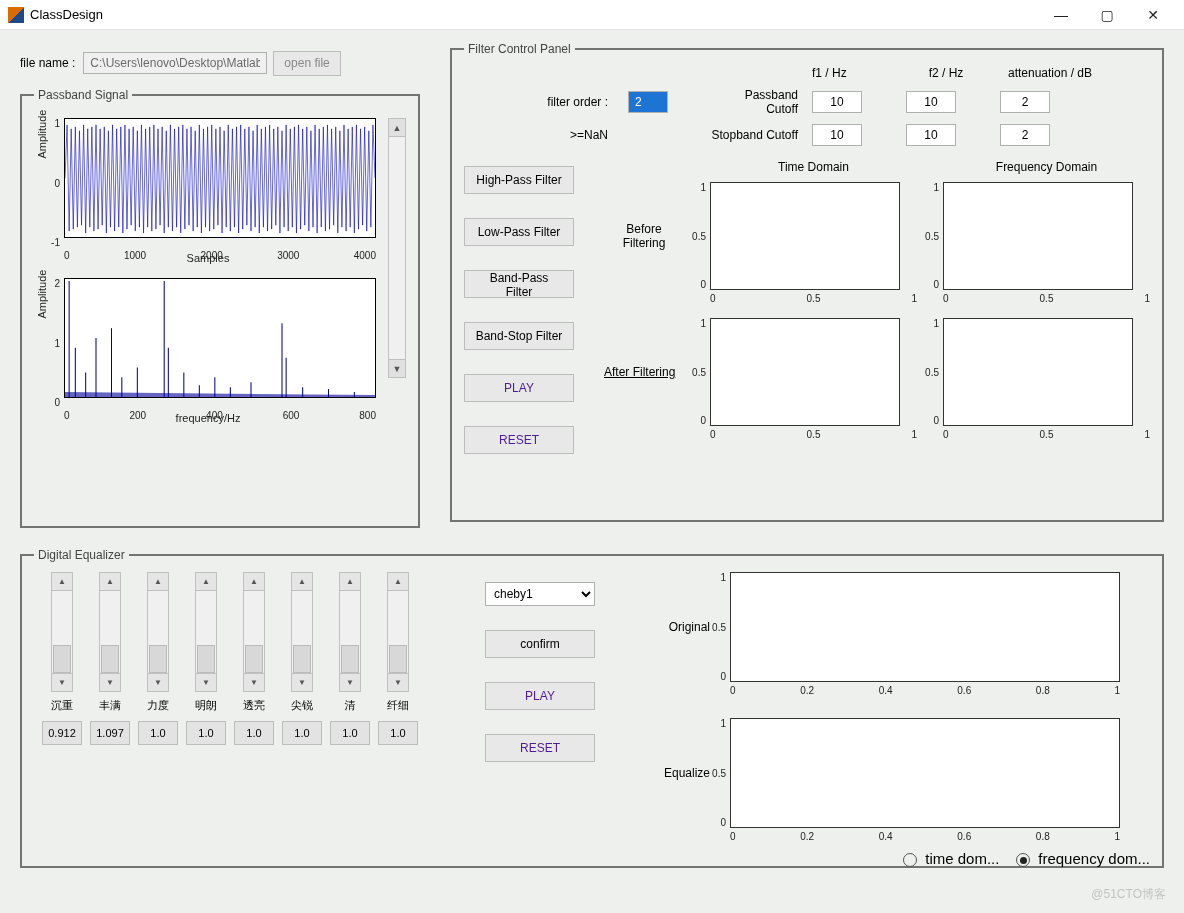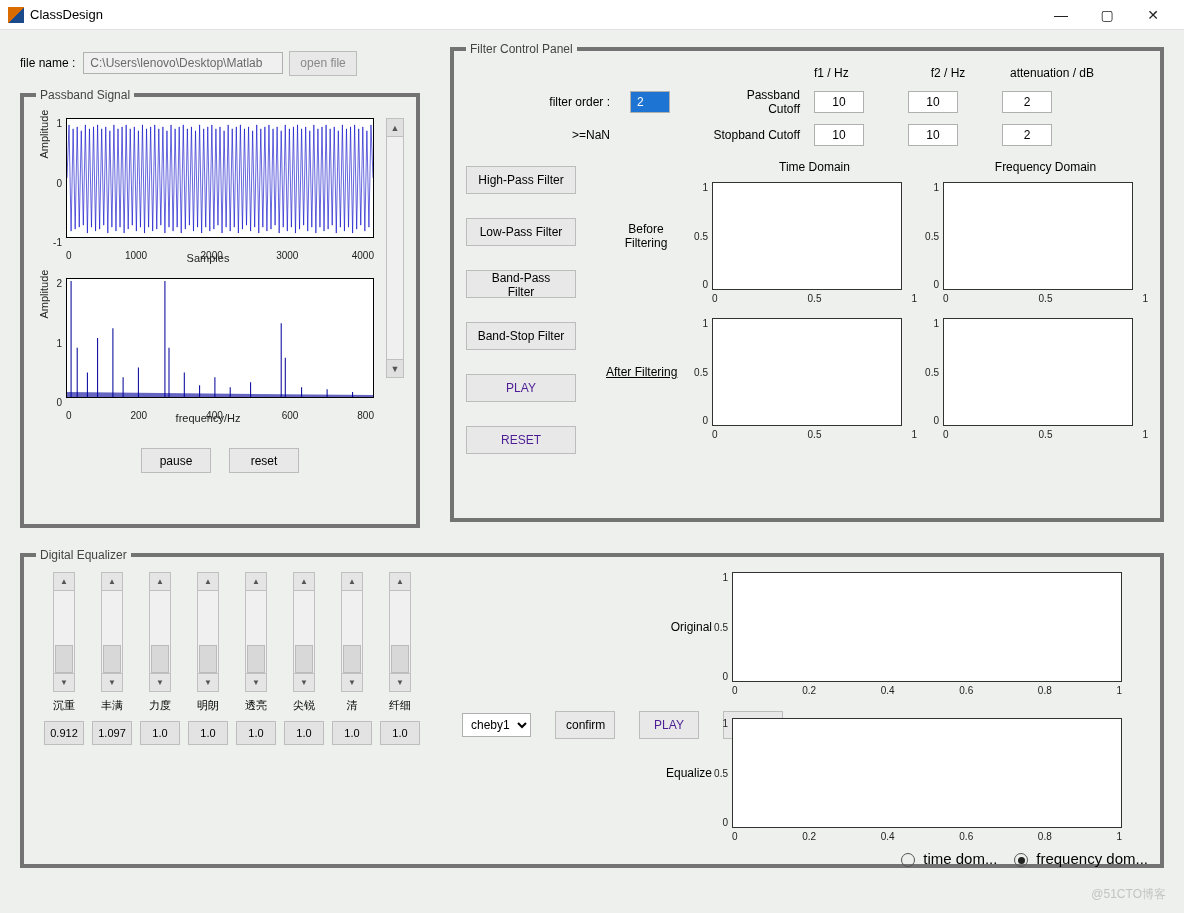--- a/index.html
+++ b/index.html
@@ -41,31 +41,31 @@
   .right-col { flex: 1; margin-left: 30px; }
 
   .file-row { display: flex; align-items: center; height: 26px; margin-top: 8px; margin-bottom: 12px; }
   .file-row label { margin: 0 8px 0 0; }
   .text-input {
     background: #fff; border: 1px solid #b0b0b0; height: 22px;
     padding: 2px 6px; font-family: inherit; font-size: 12px;
     color: #666;
   }
   .text-input.short { width: 50px; text-align: center; color: #000; background:#fff; }
-  .text-input.path { width: 200px; background: #f0f0f0; color: #6a6a6a; }
+  .text-input.path { width: 184px; background: #f0f0f0; color: #6a6a6a; }
   .btn {
     background: #e8e8e8; border: 1px solid #bcbcbc; height: 25px;
     padding: 0 10px; font-family: inherit; font-size: 12px;
     cursor: pointer; min-width: 60px;
   }
   .btn.long { width: 110px; height: 28px; }
   .btn.disabled { color: #4c1d95; }
 
   fieldset.panel {
-    border: 4px solid #737373;
+    border: 2px solid #737373;
     margin: 0; padding: 10px 12px 14px 12px;
     position: relative;
     background: #eef0ed;
   }
   fieldset.panel > legend {
     font-size: 12px; color: #444; padding: 0 4px;
   }
 
   .orig-panel { height: 440px; }
   .plot {
@@ -233,24 +233,20 @@
             <div class="xlab">frequency/Hz</div>
           </div>
 
           <div class="scrollbar-v" style="height:260px;margin-left:6px;margin-top:6px;">
             <div class="sb-btn">▲</div>
             <div class="sb-track"></div>
             <div class="sb-btn bot">▼</div>
           </div>
         </div>
 
-        <div style="display:flex;justify-content:center;gap:18px;margin-top:24px;">
-          <button class="btn" style="width:70px">pause</button>
-          <button class="btn" style="width:70px">reset</button>
-        </div>
       </fieldset>
     </div>
 
     <div class="right-col">
       <fieldset class="panel" style="height:480px;">
         <legend>Filter Control Panel</legend>
 
         <div style="display:grid;grid-template-columns:150px 170px 80px 80px 100px;gap:8px 14px;align-items:center;">
           <div></div>
             <div></div>
@@ -441,21 +437,21 @@
               <div class="sb-track">
                 <div class="sb-thumb"></div>
               </div>
               <div class="sb-btn bot">▼</div>
             </div>
             <div class="eq-label">纤细</div>
             <div class="eq-val">1.0</div>
           </div>
         </div>
 
-      <div style="width:160px;display:flex;flex-direction:row;align-items:center;gap:24px;margin-left:40px;padding-top:10px;">
+      <div style="width:160px;display:flex;flex-direction:column;align-items:center;gap:24px;margin-left:40px;padding-top:10px;">
         <select class="combo">
           <option>cheby1</option>
         </select>
         <button class="btn long">confirm</button>
         <button class="btn long disabled">PLAY</button>
         <button class="btn long disabled">RESET</button>
       </div>
 
       <div style="flex:1;margin-left:20px;">
         <div style="display:grid;grid-template-columns:70px 1fr;gap:18px 20px;align-items:center;">

